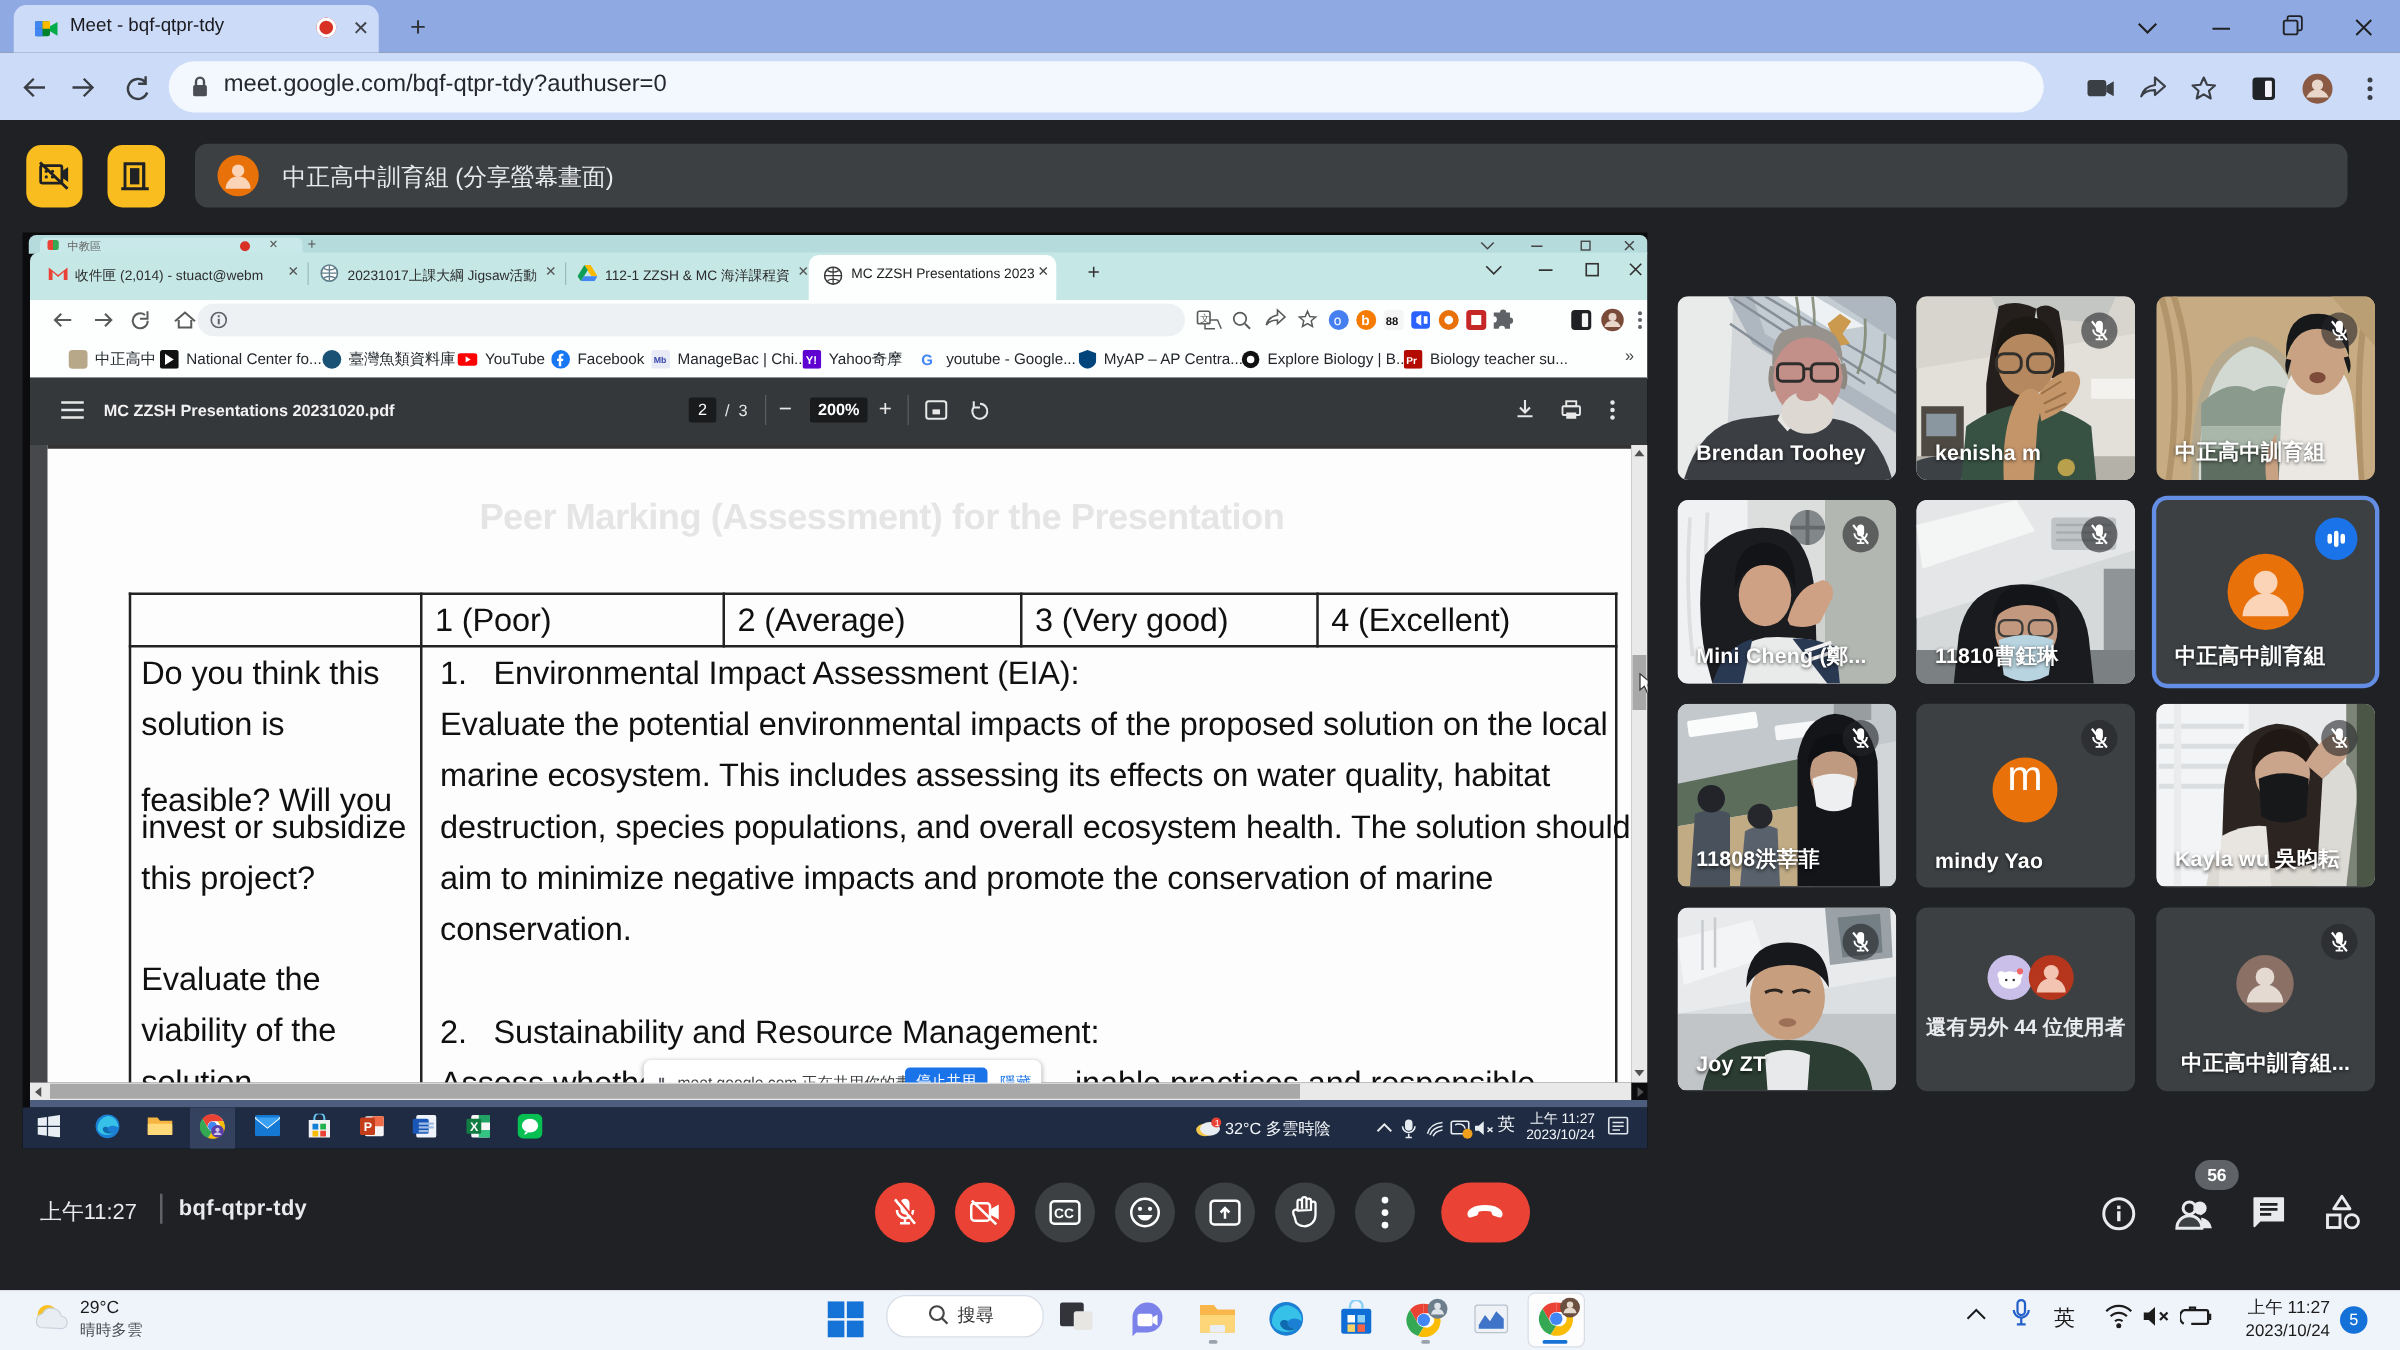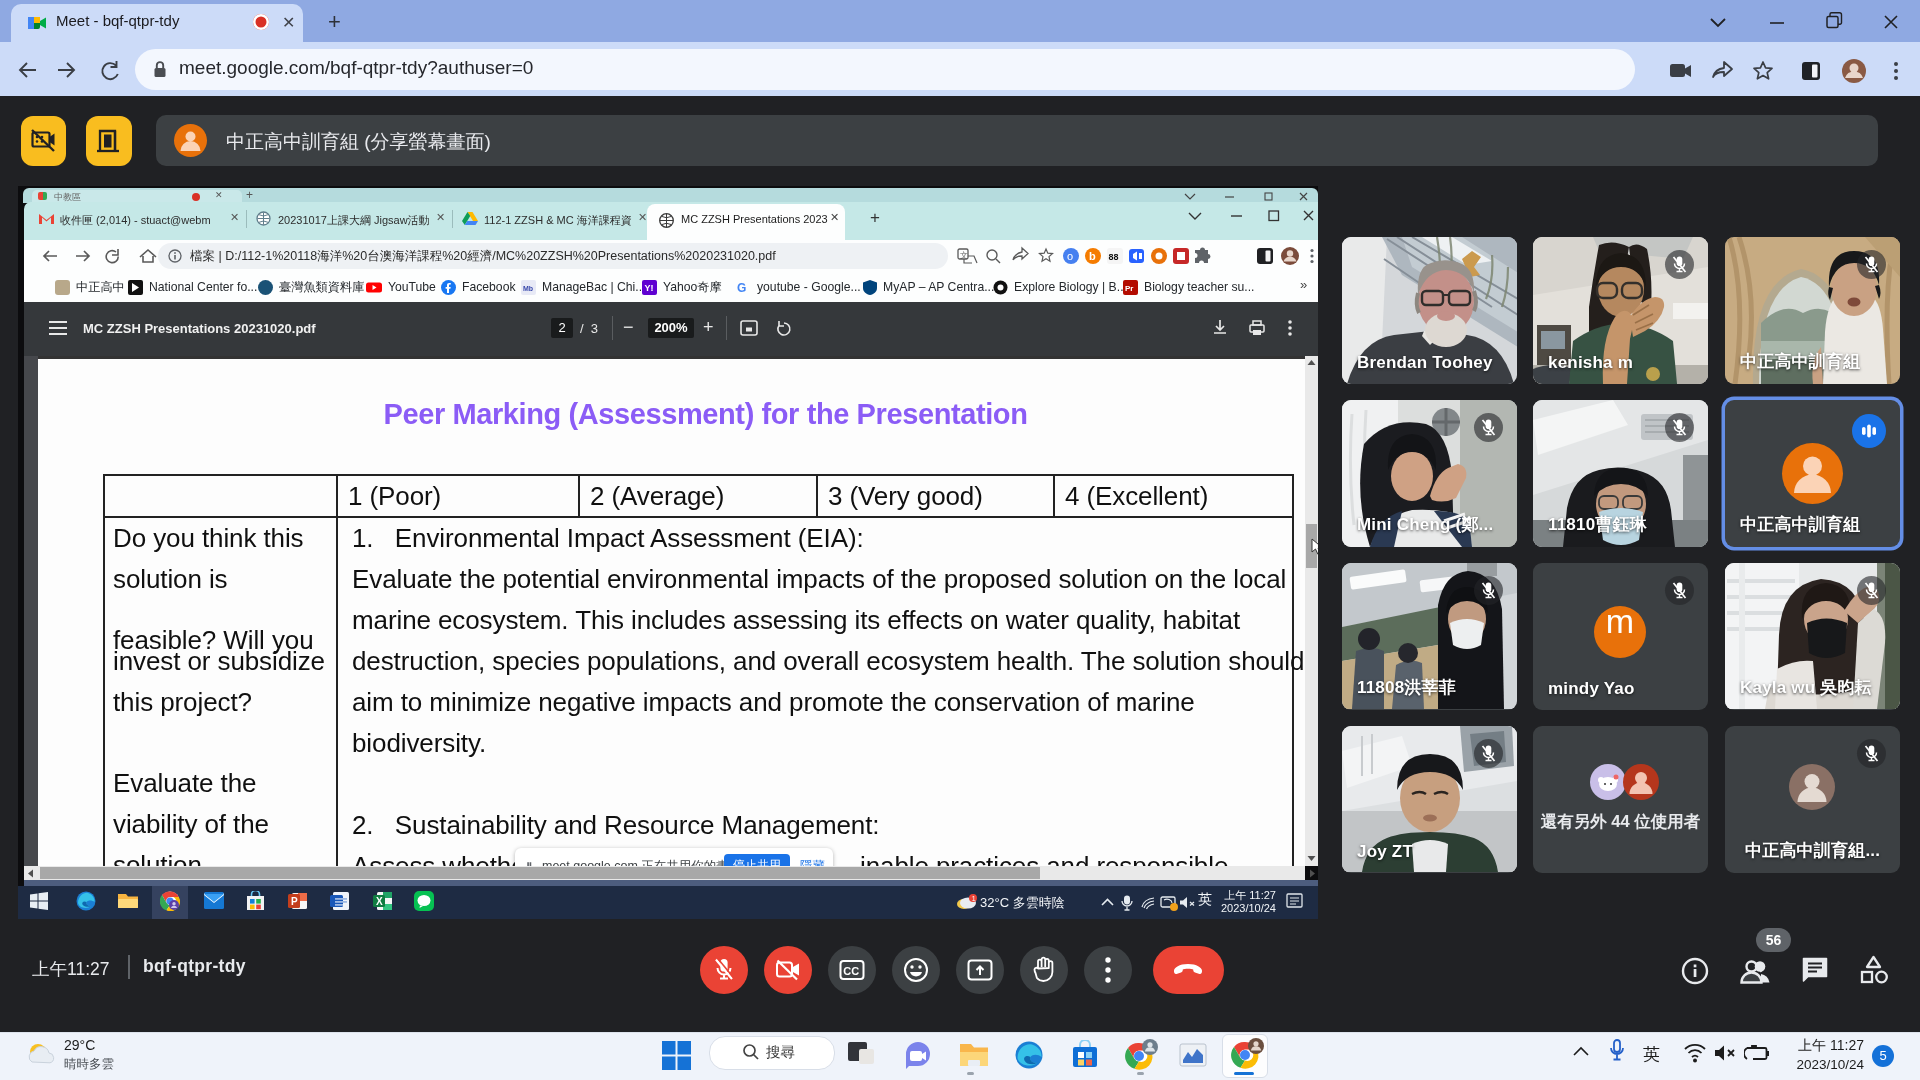--- a/index.html
+++ b/index.html
@@ -160,21 +160,20 @@
     <path d="M36 9 H49 M44 4 L49 9 L44 14" stroke="#5a5a5a" stroke-width="1.7" fill="none"></path>
     <path d="M76 5 a6 6 0 1 0 2.2 4.6 M78 2 v6 h-6" stroke="#5a5a5a" stroke-width="1.6" fill="none"></path>
     <path d="M100 10 L108 3 L116 10 M103 9 v6 h10 v-6" stroke="#5a5a5a" stroke-width="1.6" fill="none"></path>
   </svg>
   <div class="abs" style="left:140px;top:57px;width:790px;height:26px;background:#eef1f4;border-radius:13px;"></div>
   <svg class="abs" style="left:150px;top:63px;" width="14" height="14" viewBox="0 0 14 14">
     <circle cx="7" cy="7" r="6" stroke="#5f6368" stroke-width="1.3" fill="none"></circle>
     <rect x="6.2" y="6" width="1.6" height="4.5" fill="#5f6368"></rect>
     <rect x="6.2" y="3.2" width="1.6" height="1.6" fill="#5f6368"></rect>
   </svg>
-  <div class="abs" style="left:172px;top:62px;font-size:12.5px;color:#2a2a2a;">檔案 | D:/112-1%20118海洋%20台澳海洋課程%20經濟/MC%20ZZSH%20Presentations%2020231020.pdf</div>
 
   <svg class="abs" style="left:938px;top:60px;" width="100" height="20" viewBox="0 0 100 20">
     <rect x="2" y="3" width="10" height="10" rx="1.5" stroke="#5a5a5a" stroke-width="1.3" fill="none"></rect>
     <text x="4" y="11.5" font-size="8" fill="#5a5a5a" font-family="Liberation Sans">文</text>
     <path d="M8 13 v4 h8 M12 10 h6 l3 7" stroke="#5a5a5a" stroke-width="1.2" fill="none"></path>
     <circle cx="36" cy="9" r="5" stroke="#5a5a5a" stroke-width="1.4" fill="none"></circle>
     <line x1="40" y1="13" x2="44" y2="17" stroke="#5a5a5a" stroke-width="1.5"></line>
     <path d="M66 6 C61 7 58 10 57 14 C59 11 62 10 66 10 V13 L72 7.5 L66 2 Z" stroke="#5a5a5a" stroke-width="1.3" fill="none"></path>
     <path d="M90 3 L91.8 7.2 L96.5 7.6 L93 10.6 L94 15.2 L90 12.8 L86 15.2 L87 10.6 L83.5 7.6 L88.2 7.2 Z" stroke="#5a5a5a" stroke-width="1.2" fill="none"></path>
   </svg>
@@ -303,21 +302,21 @@
     <rect x="41" y="12" width="8" height="5" fill="#e8e8e8"></rect>
     <circle cx="78" cy="4" r="1.8" fill="#e8e8e8"></circle>
         <circle cx="78" cy="10" r="1.8" fill="#e8e8e8"></circle>
         <circle cx="78" cy="16" r="1.8" fill="#e8e8e8"></circle>
   </svg>
 
   <div class="abs" style="left:6px;top:170px;width:1294px;height:510px;background:#46484c;"></div>
   <div class="abs" style="left:20px;top:170px;width:1267px;height:510px;background:#fdfdfd;"></div>
   <div class="abs" style="left:20px;top:170px;width:1267px;height:3px;background:#333;"></div>
 
-  <div class="abs" style="left:54px;top:212px;width:1267px;text-align:center;font-size:29px;font-weight:bold;color:#8b5cf6;letter-spacing:-0.4px;">Peer Marking (Assessment) for the Presentation</div>
+  <div class="abs" style="left:54px;top:212px;width:1267px;text-align:center;font-size:29px;font-weight:bold;color:#e5e5e5;letter-spacing:-0.4px;">Peer Marking (Assessment) for the Presentation</div>
 
   <div class="abs" style="left:85px;top:288px;width:1187px;height:392px;border:2px solid #222;border-bottom:none;"></div>
   <div class="abs" style="left:85px;top:330px;width:1191px;height:2px;background:#222;"></div>
   <div class="abs" style="left:318px;top:288px;width:2px;height:392px;background:#222;"></div>
   <div class="abs" style="left:560px;top:288px;width:2px;height:44px;background:#222;"></div>
   <div class="abs" style="left:798px;top:288px;width:2px;height:44px;background:#222;"></div>
   <div class="abs" style="left:1035px;top:288px;width:2px;height:44px;background:#222;"></div>
   <div class="abs pt" style="left:330px;top:295px;">1 (Poor)</div>
   <div class="abs pt" style="left:572px;top:295px;">2 (Average)</div>
   <div class="abs pt" style="left:810px;top:295px;">3 (Very good)</div>
@@ -328,21 +327,21 @@
   <div class="abs pt" style="left:95px;top:460px;">invest or subsidize</div>
   <div class="abs pt" style="left:95px;top:501px;">this project?</div>
   <div class="abs pt" style="left:95px;top:582px;">Evaluate the</div>
   <div class="abs pt" style="left:95px;top:623px;">viability of the</div>
   <div class="abs pt" style="left:95px;top:664px;">solution</div>
   <div class="abs pt" style="left:334px;top:337px;">1.&nbsp;&nbsp;&nbsp;Environmental Impact Assessment (EIA):</div>
   <div class="abs pt" style="left:334px;top:378px;">Evaluate the potential environmental impacts of the proposed solution on the local</div>
   <div class="abs pt" style="left:334px;top:419px;">marine ecosystem. This includes assessing its effects on water quality, habitat</div>
   <div class="abs pt" style="left:334px;top:460px;">destruction, species populations, and overall ecosystem health. The solution should</div>
   <div class="abs pt" style="left:334px;top:501px;">aim to minimize negative impacts and promote the conservation of marine</div>
-  <div class="abs pt" style="left:334px;top:542px;">biodiversity.</div>
+  <div class="abs pt" style="left:334px;top:542px;">conservation.</div>
   <div class="abs pt" style="left:334px;top:624px;">2.&nbsp;&nbsp;&nbsp;Sustainability and Resource Management:</div>
   <div class="abs pt" style="left:334px;top:665px;">Assess whethe</div>
   <div class="abs pt" style="left:842px;top:665px;">inable practices and responsible</div>
 
   <div class="abs" style="left:1287px;top:170px;width:13px;height:510px;background:#e9e9e9;"></div>
   <svg class="abs" style="left:1289px;top:173px;" width="9" height="8" viewBox="0 0 9 8">
         <path d="M0.5 6 L4.5 1 L8.5 6 Z" fill="#505050"></path>
       </svg>
   <div class="abs" style="left:1288px;top:338px;width:11px;height:44px;background:#a8a8a8;"></div>
   <svg class="abs" style="left:1289px;top:669px;" width="9" height="8" viewBox="0 0 9 8">

